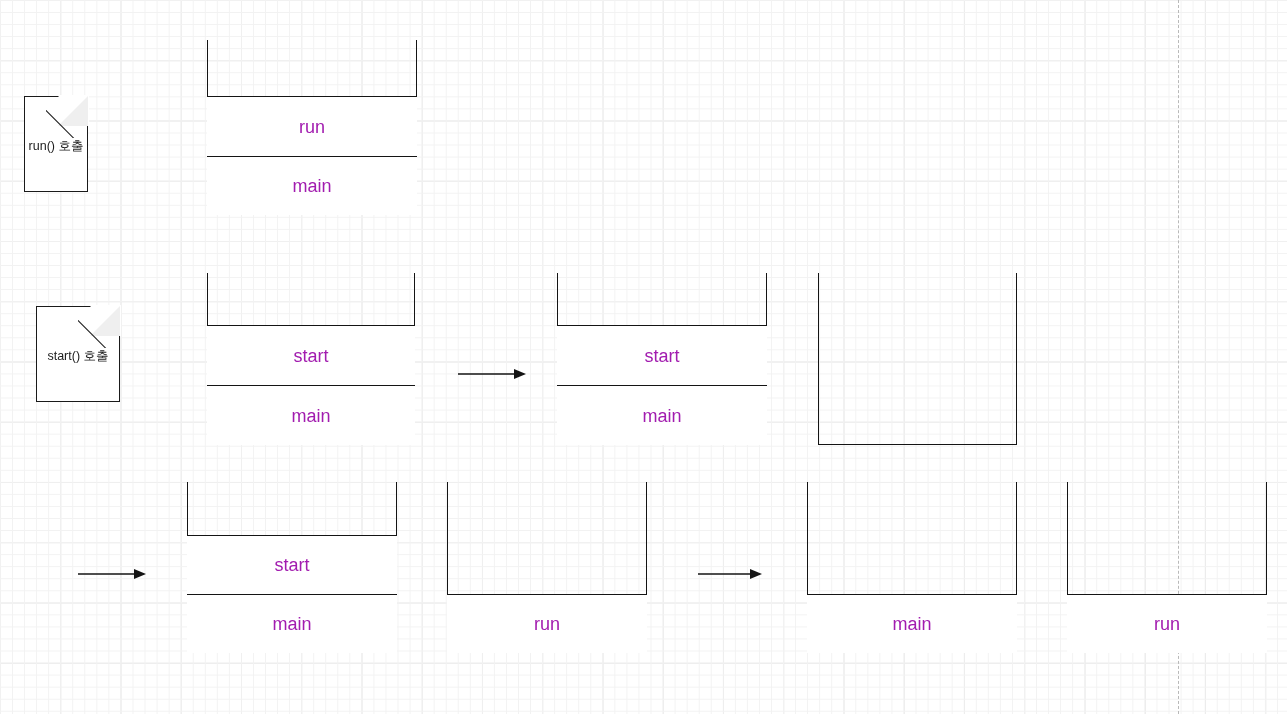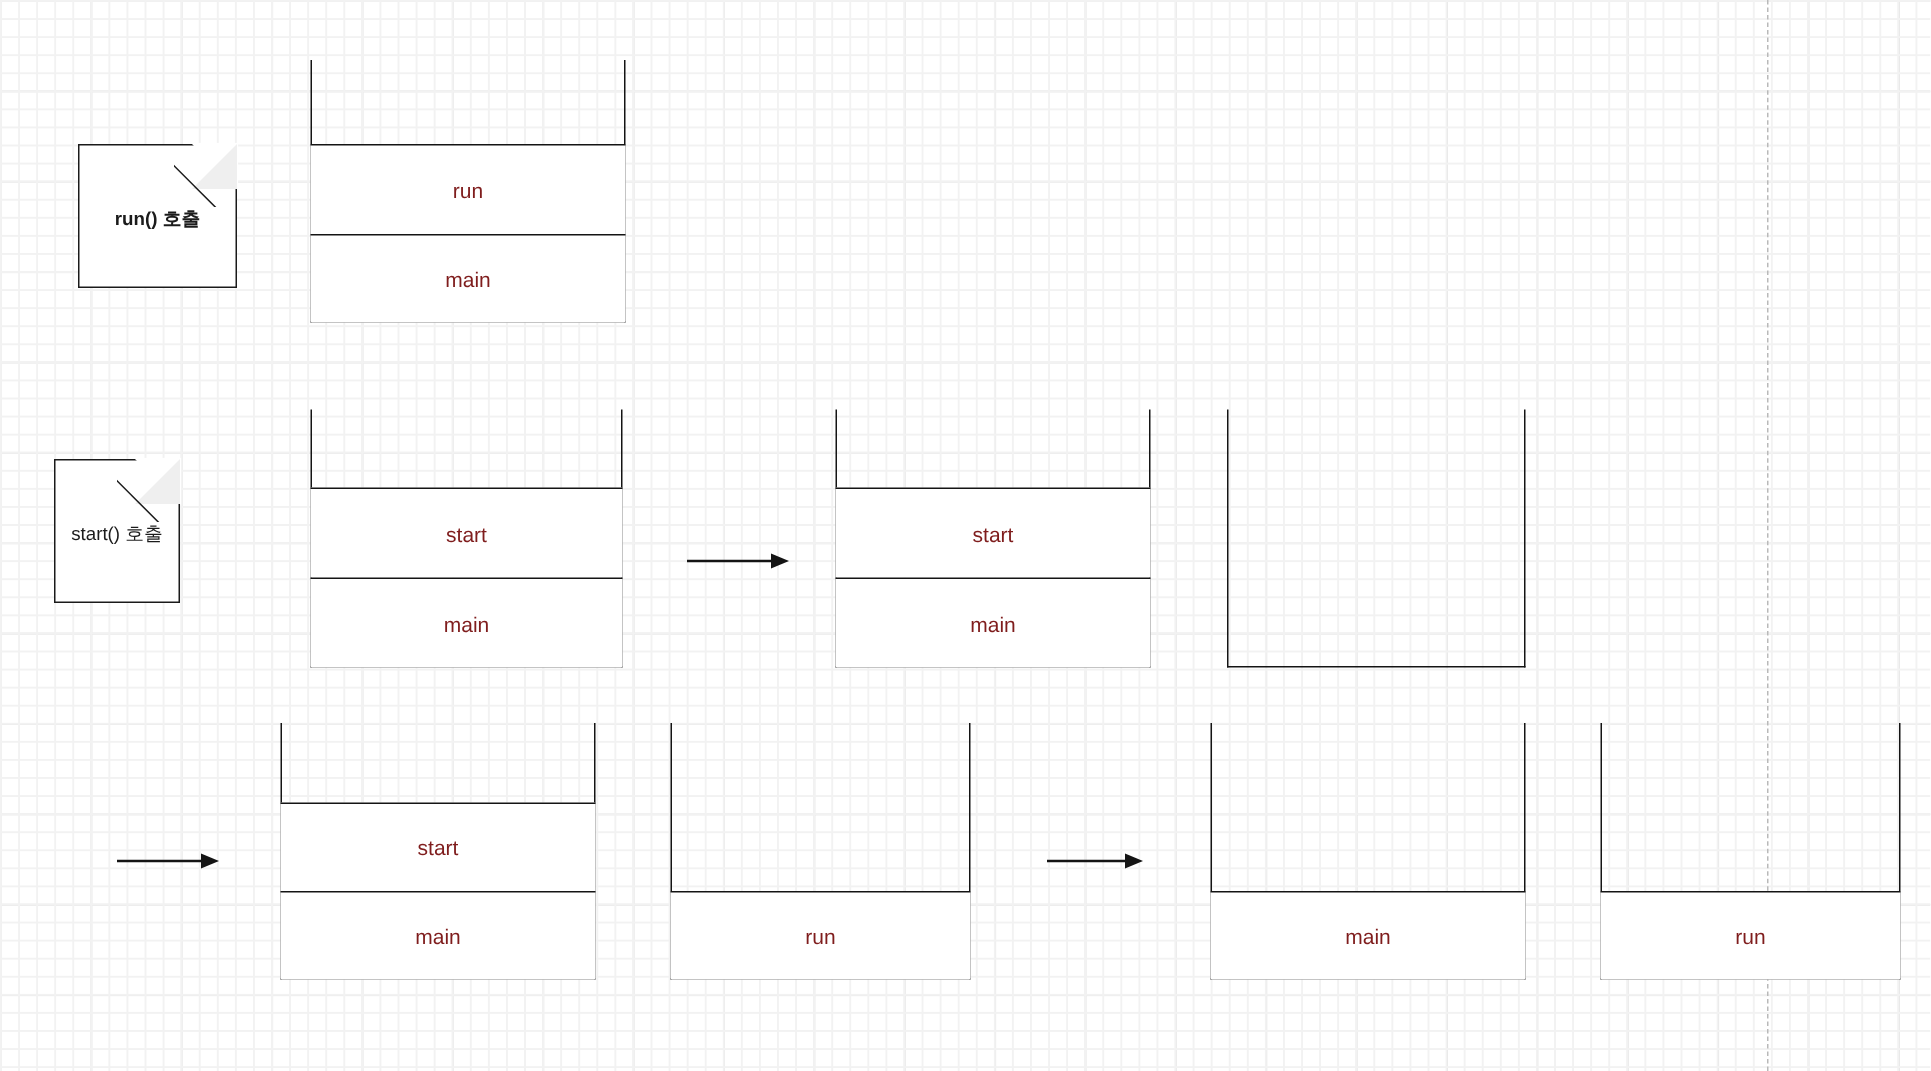--- a/index.html
+++ b/index.html
@@ -116,22 +116,22 @@
     border-top: 1.7px solid #141414;
     background: #ffffff;
   }
   .frame-label {
     position: absolute;
     left: 0;
     right: 0;
     top: 50%;
     transform: translateY(-50%);
     text-align: center;
-    font-size: 14px;
-    color: #7f1d1d;
+    font-size: 18px;
+    color: #a21caf;
     white-space: nowrap;
   }
   .stack-floor {
     position: absolute;
     left: 0;
     right: 0;
     bottom: 0;
     height: 0;
     border-bottom: 1.7px solid #141414;
   }
@@ -140,21 +140,21 @@
   .arrow { position: absolute; }
 </style>
 </head>
 <body>
 
 <div id="canvas">
 
   <div class="page-guide" id="pg" style="left: 1178px;"></div>
 
   <div id="notes-layer">
-      <div class="note" style="left: 52px; top: 96px; width: 106px; height: 96px; font-weight: bold;">
+      <div class="note" style="left: 24px; top: 96px; width: 64px; height: 96px;">
         <div class="note-cut"></div>
         <div class="note-fold"></div>
         <div class="note-fold-line"></div>
         <div class="note-label" style="top: 41px;">run() 호출</div>
       </div>
       <div class="note" style="left: 36px; top: 306px; width: 84px; height: 96px;">
         <div class="note-cut"></div>
         <div class="note-fold"></div>
         <div class="note-fold-line"></div>
         <div class="note-label" style="top: 41px; text-align: center;">start() 호출</div>

